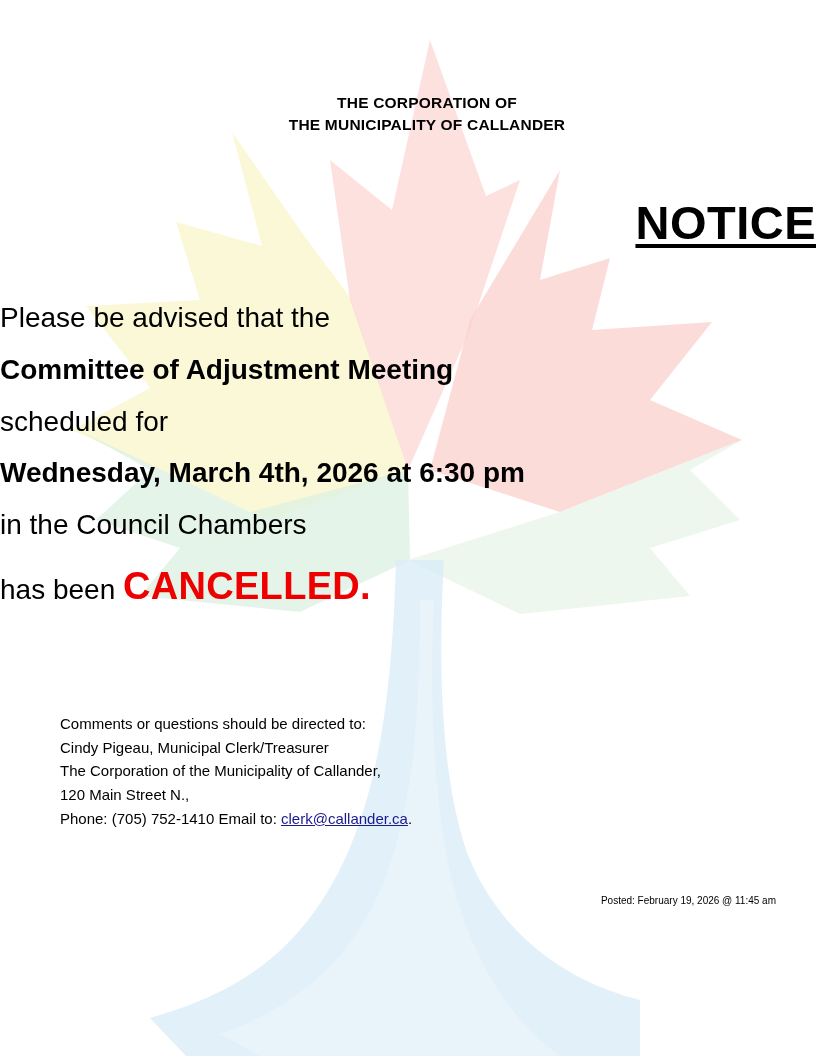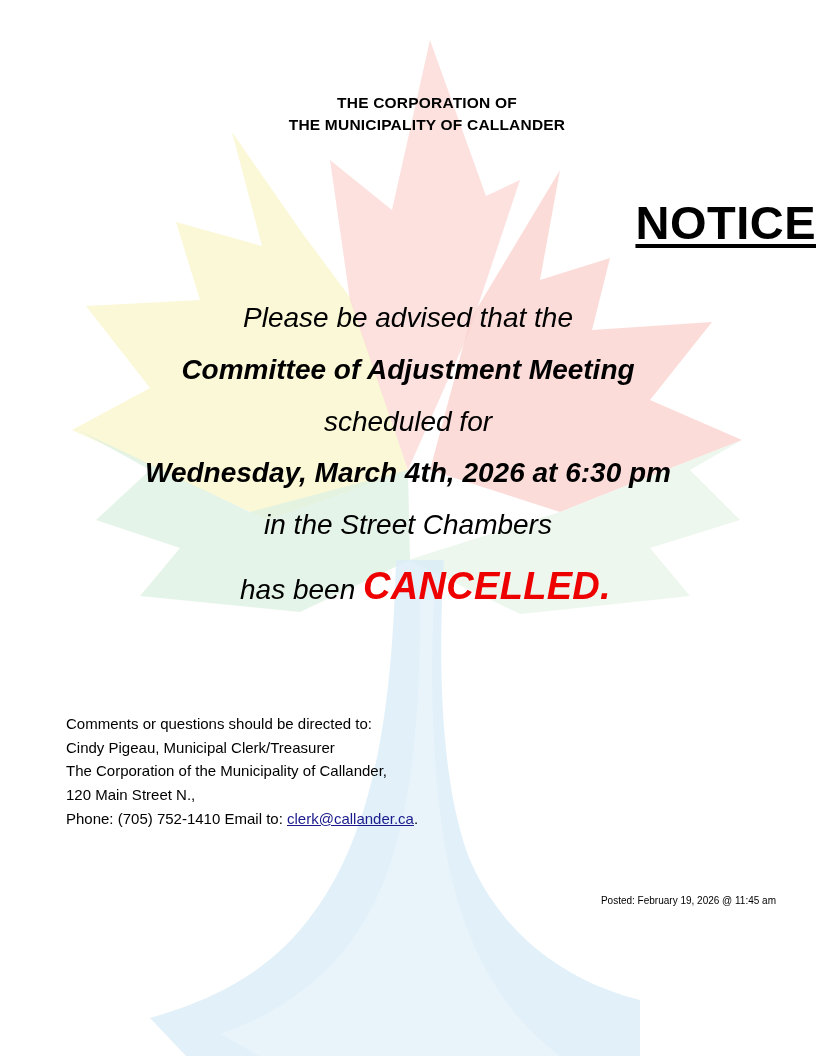--- a/index.html
+++ b/index.html
@@ -55,51 +55,48 @@
     letter-spacing: 0.5px;
     margin-top: 62px;
     line-height: 1;
   }
   .notice-title span {
     text-decoration: underline;
     text-underline-offset: 5px;
   }
 
   .body-block {
-    text-align: center;
+    text-align: left;
     margin-top: 46px;
-    font-style: italic;
   }
   .body-line {
     font-size: 28px;
     line-height: 1.85;
     white-space: pre;
   }
   .body-line.bold { font-weight: bold; }
 
   .cancelled-line {
     font-size: 28px;
     line-height: 1.85;
     white-space: pre;
-    padding-left: 35px;
   }
   .cancelled-word {
     color: #ee0000;
     font-weight: bold;
     font-size: 38px;
     letter-spacing: 0.3px;
   }
 
   .contact-block {
     position: absolute;
     left: 60px;
     top: 712px;
     font-size: 15px;
     line-height: 1.58;
-    margin-left: 6px;
   }
   .contact-line { white-space: pre; }
   .email-link {
     color: #1a1a8c;
   }
 
   .posted-stamp {
     position: absolute;
     right: 40px;
     top: 895px;
@@ -138,21 +135,21 @@
 
   <div class="notice-title">
     <span>NOTICE</span>
   </div>
 
   <div class="body-block">
     <div class="body-line">Please be advised that the</div>
     <div class="body-line bold">Committee of Adjustment Meeting</div>
     <div class="body-line">scheduled for</div>
     <div class="body-line bold">Wednesday, March 4th, 2026 at 6:30 pm</div>
-    <div class="body-line">in the Street Chambers</div>
+    <div class="body-line">in the Council Chambers</div>
     <div class="cancelled-line"><span>has been </span><span class="cancelled-word">CANCELLED.</span></div>
   </div>
 
   <div class="contact-block">
     <div class="contact-line">Comments or questions should be directed to:</div>
     <div class="contact-line">Cindy Pigeau, Municipal Clerk/Treasurer</div>
     <div class="contact-line">The Corporation of the Municipality of Callander,</div>
     <div class="contact-line">120 Main Street N.,</div>
     <div class="contact-line"><span>Phone: (705) 752-1410 Email to: </span><a class="email-link" href="#">clerk@callander.ca</a><span>.</span></div>
   </div>

